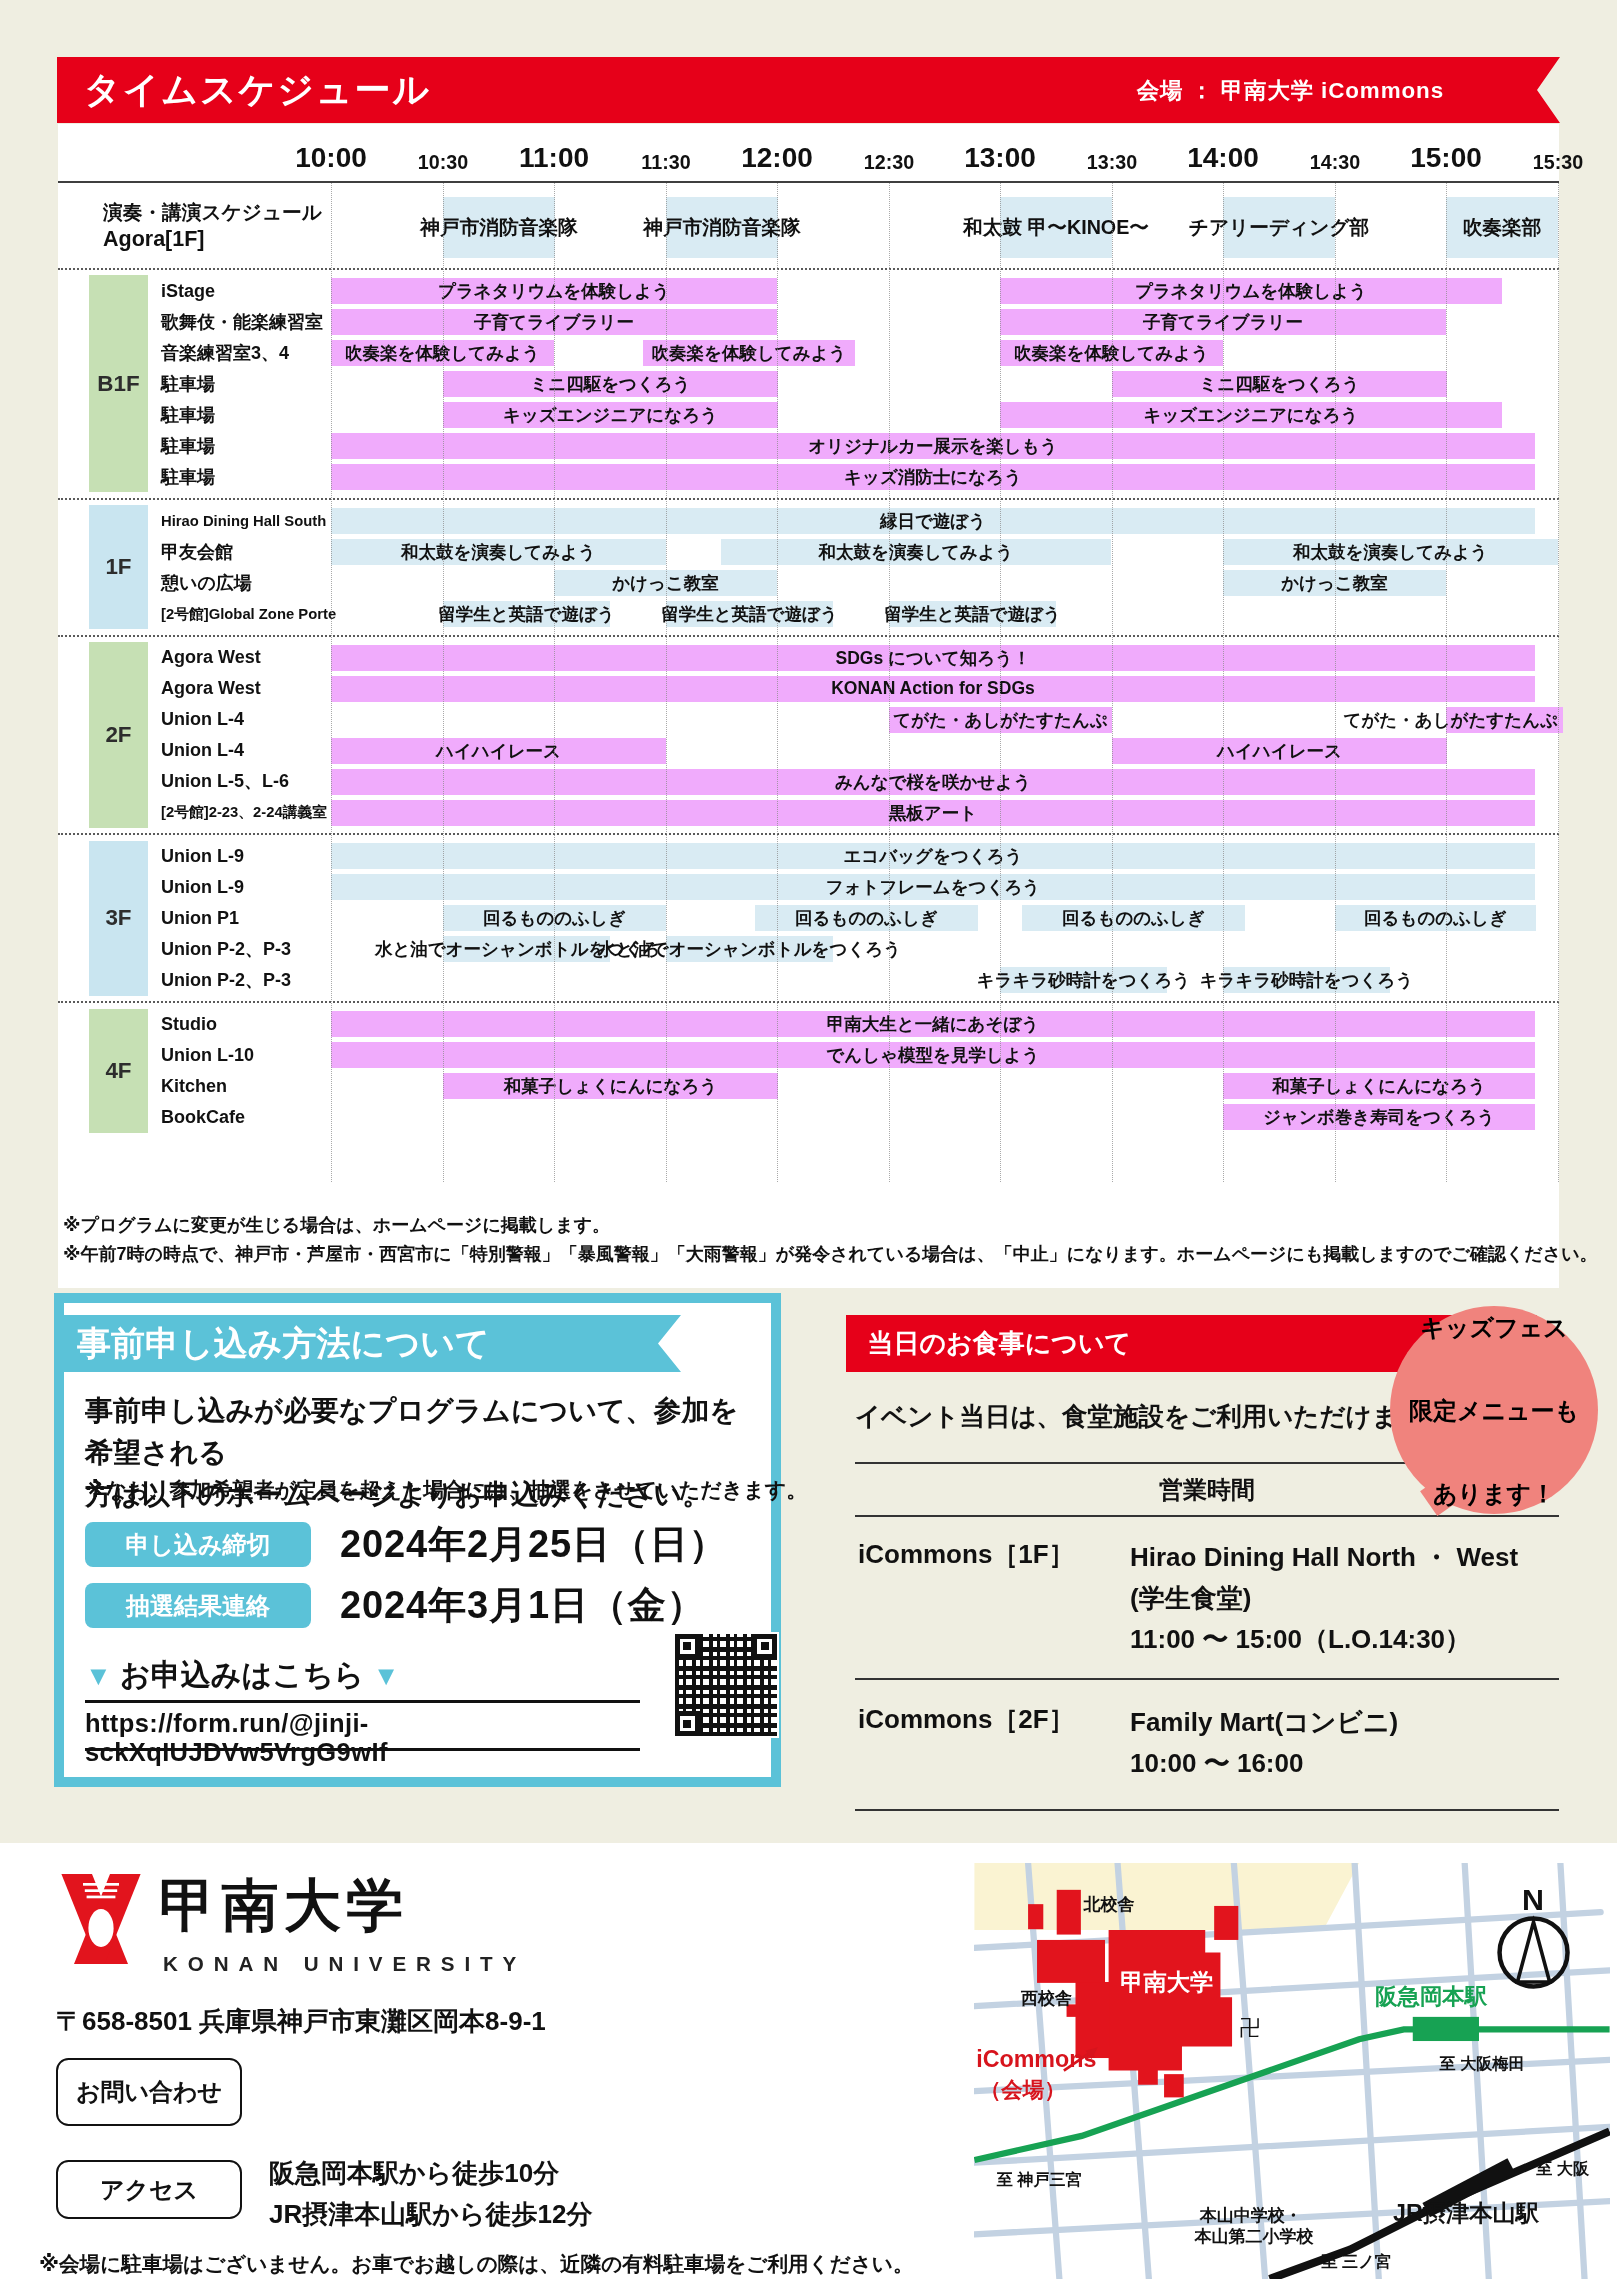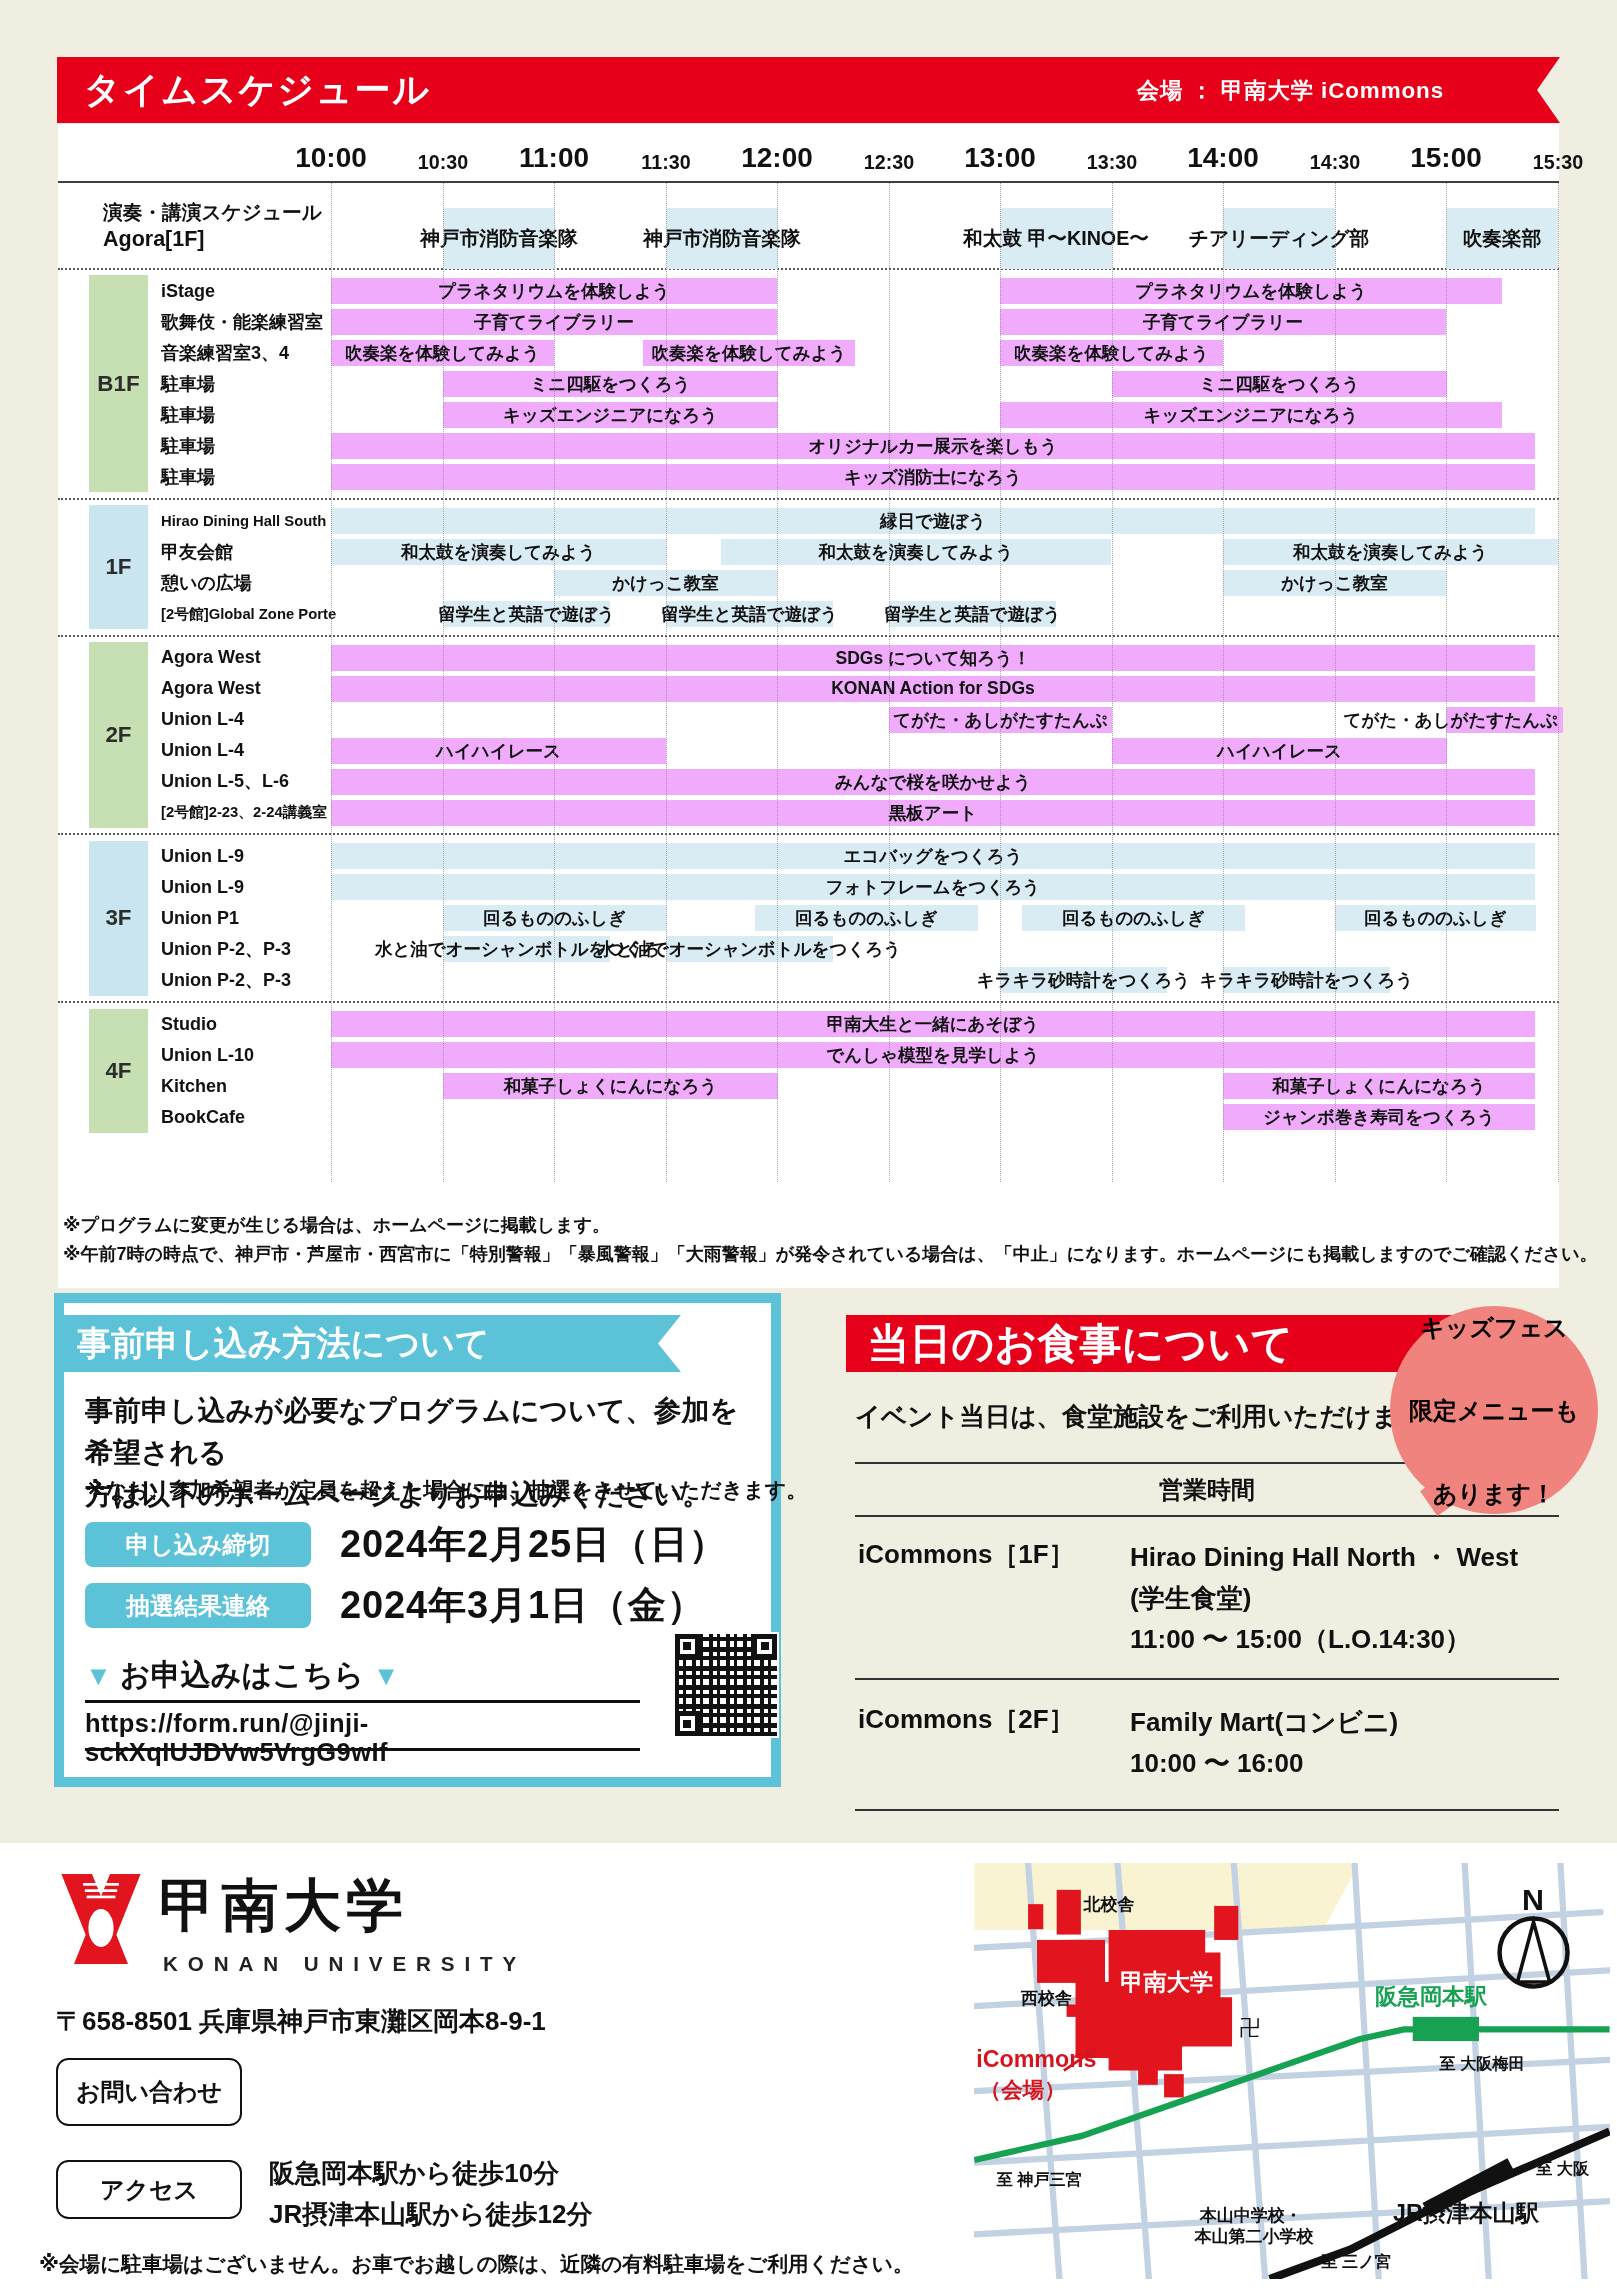--- a/index.html
+++ b/index.html
@@ -31,21 +31,21 @@
   .tone-blue  .strip{background:#c9e5f0;}
   .srow{position:relative;height:31px;}
   .room{position:absolute;left:103px;top:50%;transform:translateY(-50%);font-size:18px;
         font-weight:600;white-space:nowrap;z-index:2;}
   .room.small{font-size:14.8px;}
   .bar{position:absolute;top:2.7px;height:26px;display:flex;align-items:center;justify-content:center;
        font-size:17.5px;font-weight:600;white-space:nowrap;z-index:2;}
   .tone-green .bar{background:#f0abfc;}
   .tone-blue .bar, .agora-chip{background:#d9ebf3;}
   .bar.align-right{justify-content:flex-end;padding-right:5.4px;}
-  .agora-chip{position:absolute;top:25px;height:61px;display:flex;align-items:center;justify-content:center;
+  .agora-chip{position:absolute;top:14px;height:61px;display:flex;align-items:center;justify-content:center;
               font-size:19.7px;font-weight:600;white-space:nowrap;z-index:2;}
   #notes{position:absolute;left:63px;top:1211px;font-size:18px;font-weight:600;line-height:29px;}
 
   
   #apply-box{position:absolute;left:54px;top:1293px;width:727px;height:494px;background:#fff;
              border:10.7px solid #5bc2d8;box-sizing:border-box;}
   #apply-banner{left:54px;top:1315px;width:627px;height:57px;background:#5bc2d8;font-size:34px;z-index:4;}
   #apply-banner .t{padding-left:23px;}
   #apply-body{position:absolute;left:85px;top:1390px;width:667px;font-size:28px;font-weight:bold;line-height:42px;}
   #apply-note{position:absolute;left:85px;top:1476px;font-size:21px;font-weight:bold;}
@@ -67,21 +67,21 @@
   #qr{position:absolute;left:673px;top:1632px;width:106px;height:106px;background:#fff;}
   #qr .px{position:absolute;inset:1.8px;
       background:
         repeating-linear-gradient(90deg,#111 0 4.5px,transparent 4.5px 8px,#111 8px 10.7px,transparent 10.7px 17px),
         repeating-linear-gradient(0deg,#111 0 3.6px,transparent 3.6px 8px,#111 8px 12.5px,transparent 12.5px 19px);}
   .qr-eye{position:absolute;width:25px;height:25px;border:5.4px solid #111;background:#fff;box-sizing:border-box;}
   .qr-eye::after{content:"";position:absolute;inset:3.6px;background:#111;}
   #qr-eye-tl{left:1.8px;top:1.8px;} #qr-eye-tr{right:1.8px;top:1.8px;} #qr-eye-bl{left:1.8px;bottom:1.8px;}
 
   
-  #food-banner{left:846px;top:1315px;width:691px;height:57px;background:#e60019;font-size:42px;z-index:1;}
+  #food-banner{left:846px;top:1315px;width:691px;height:57px;background:#e60019;font-size:26px;z-index:1;}
   #food-banner .t{padding-left:21.5px;}
   #bubble{position:absolute;left:1390px;top:1306px;width:208px;height:208px;border-radius:50%;
           background:#f0837d;color:#000000;display:flex;flex-direction:column;align-items:center;
           justify-content:center;text-align:center;font-size:24px;font-weight:bold;line-height:35px;z-index:5;gap:48px;}
   #bubble-tail{position:absolute;left:1426px;top:1480px;width:30px;height:30px;background:#f0837d;
                transform:rotate(55deg);z-index:4;}
   #food-intro{position:absolute;left:855px;top:1399px;font-size:25.5px;font-weight:bold;}
   #food-rule-1{left:855px;top:1462px;width:704px;height:1.8px;background:#333;}
   #food-hours-header{position:absolute;left:855px;top:1474px;width:704px;text-align:center;
                      font-size:24px;font-weight:bold;}

